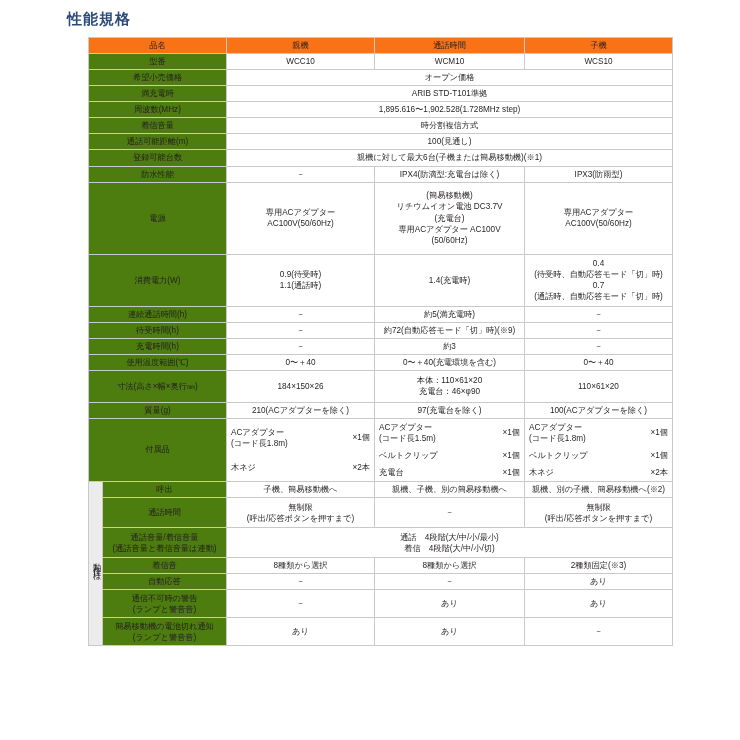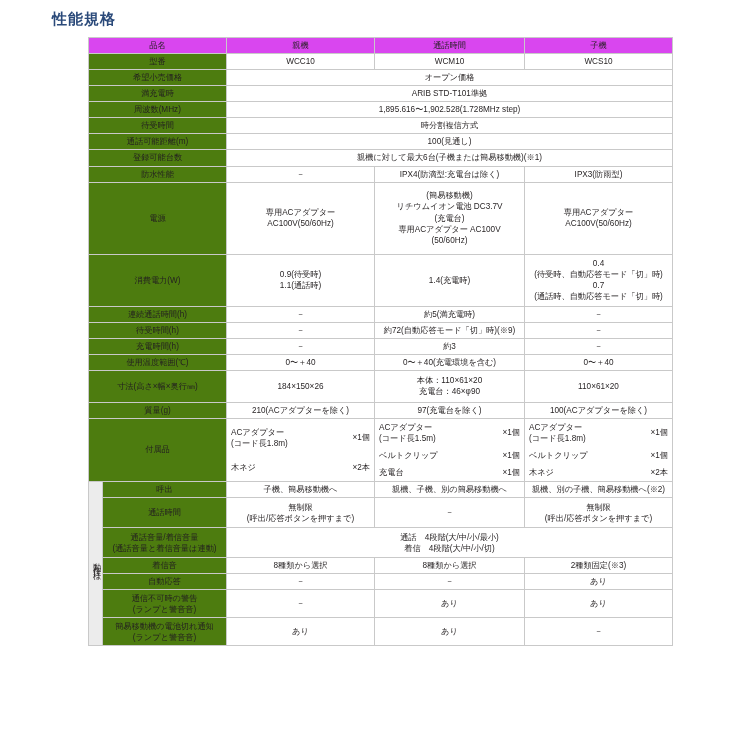--- a/index.html
+++ b/index.html
@@ -6,21 +6,21 @@
   html, body { margin:0; padding:0; }
   body {
     width: 740px; height: 740px;
     background: #ffffff;
     font-family: "Liberation Sans", sans-serif;
     font-size: 9px;
     color: #231f20;
     overflow: hidden;
   }
   .page { position: relative; width:740px; height:740px; padding: 10px 0 0 0; }
-  .title-wrap { padding-left: 52px; margin-bottom: 8px; }
+  .title-wrap { padding-left: 67px; margin-bottom: 8px; }
   .title {
     font-size: 15px;
     font-weight: bold;
     color: #2b4a7a;
     letter-spacing: 1px;
   }
   table.spec {
     border-collapse: collapse;
     margin-left: 88px;
     width: 584px;
@@ -30,21 +30,21 @@
     border: 1px solid #c9c9c9;
     padding: 2px 3px;
     text-align: center;
     vertical-align: middle;
     font-weight: normal;
     line-height: 1.35;
     font-size: 8.2px;
     color: #231f20;
   }
   th.hdr {
-    background: #d946ef;
+    background: #f97316;
     font-weight: bold;
     font-size: 8.6px;
   }
   td.rowlabel {
     background: #4d7c0f;
     font-weight: bold;
     width: 124px;
     font-size: 8.4px;
   }
   td.sidelabel {
@@ -119,21 +119,21 @@
       <td class="rowlabel" colspan="2">満充電時</td>
       <td colspan="3">ARIB STD-T101準拠</td>
     </tr>
 
     <tr>
       <td class="rowlabel" colspan="2">周波数(MHz)</td>
       <td colspan="3">1,895.616〜1,902.528(1.728MHz step)</td>
     </tr>
 
     <tr>
-      <td class="rowlabel" colspan="2">待受時間</td>
+      <td class="rowlabel" colspan="2">着信音量</td>
       <td colspan="3">時分割複信方式</td>
     </tr>
 
     <tr>
       <td class="rowlabel" colspan="2">通話可能距離(m)</td>
       <td colspan="3">100(見通し)</td>
     </tr>
 
     <tr>
       <td class="rowlabel" colspan="2">登録可能台数</td>

